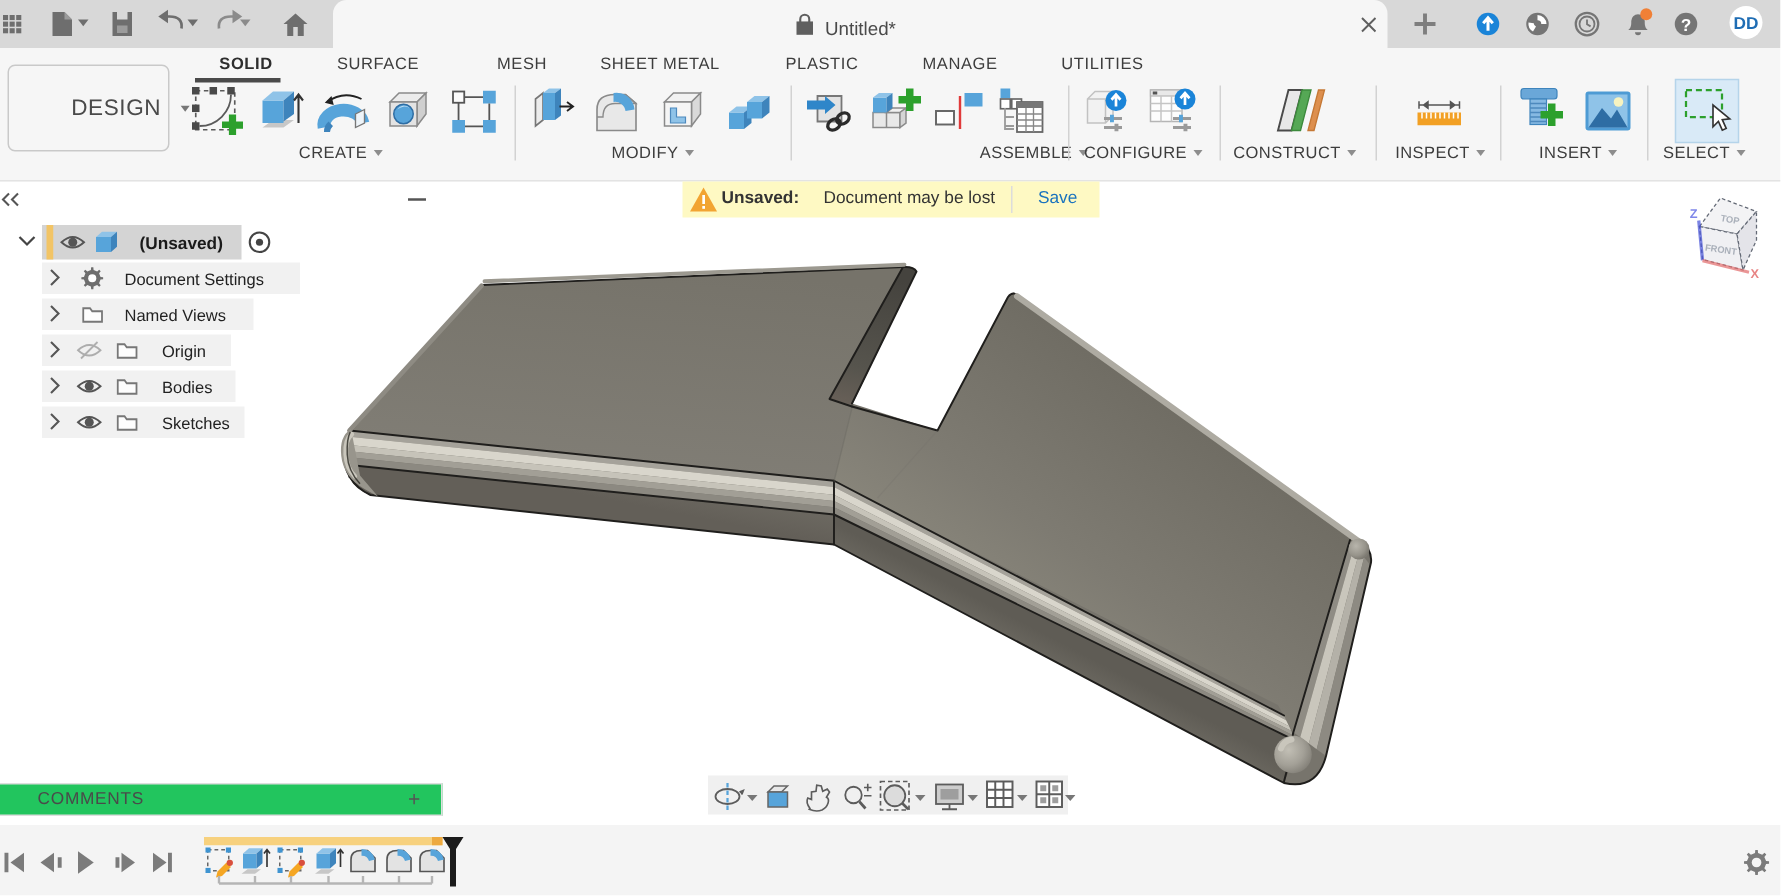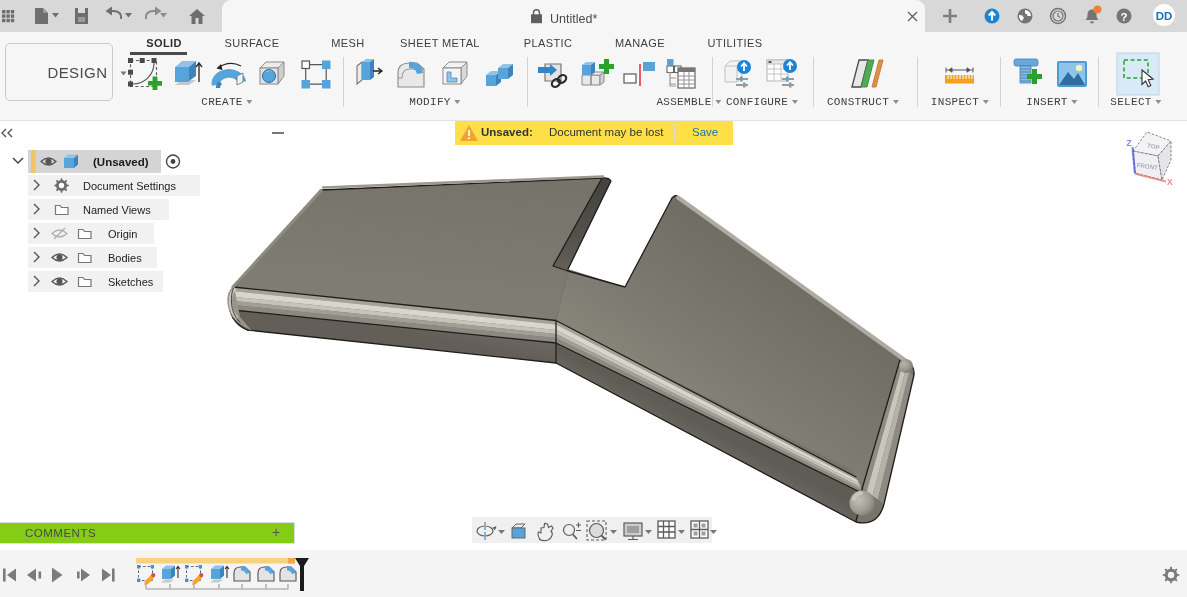--- a/index.html
+++ b/index.html
@@ -7,30 +7,30 @@
   .abs { position:absolute; }
   #stage { position:relative; width:1187px; height:597px; background:#fff; }
   
   #titlebar { left:0; top:0; width:1187px; height:32px; background:#d8d8d8; }
   #doctab { left:222px; top:0; width:703px; height:32px; background:#f6f6f6; border-radius:9px 9px 0 0; }
   
   #ribbon { left:0; top:32px; width:1187px; height:89px; background:#f6f6f6; border-bottom:1px solid #e3e3e3; }
   .tabLbl { position:absolute; top:37px; font-size:11px; color:#3d3d3d; letter-spacing:0.4px; white-space:nowrap; transform:translateX(-50%); }
   #designBox { left:5px; top:43px; width:108px; height:58px; background:#f6f6f6; border:1px solid #c9c9c9; border-radius:5px; }
   #designBox span { position:absolute; left:50%; top:50%; transform:translate(-50%,-50%); font-size:15px; font-weight:normal; color:#4a4a4a; letter-spacing:0.4px; white-space:nowrap;margin-left:28px;}
-  .grpLbl { position:absolute; top:96px; font-size:11px; color:#3d3d3d; letter-spacing:0.3px; white-space:nowrap; transform:translateX(-50%);font-family:Liberation Mono, monospace; }
+  .grpLbl { position:absolute; top:96px; font-size:11px; color:#3d3d3d; letter-spacing:0.3px; white-space:nowrap; transform:translateX(-50%); }
   .caret { display:inline-block; width:0; height:0; border-left:3.5px solid transparent; border-right:3.5px solid transparent; border-top:4px solid #8d8d8d; margin-left:4px; vertical-align:middle; }
   .vsep { position:absolute; top:57px; height:50px; width:1px; background:#d2d2d2; }
   
   #browserHdr { left:0; top:121px; width:295px; height:24px; background:#fafafa; border:1px solid #e0e0e0; border-left:none; }
   #browserHdr .t { position:absolute; left:26px; top:5px; font-size:11.5px; color:#4a4a4a; letter-spacing:0.5px; }
   
-  #warnbar { left:455px; top:121px; width:278px; height:24px; background:#fde047; font-size:11.5px; }
+  #warnbar { left:455px; top:121px; width:278px; height:24px; background:#fef9c3; font-size:11.5px; }
   
-  #comments { left:0; top:522px; width:295px; height:22px; background:#84cc16; border:1px solid #dedede; border-left:none; }
+  #comments { left:0; top:522px; width:295px; height:22px; background:#22c55e; border:1px solid #dedede; border-left:none; }
   
   #bottomstrip { left:0; top:550px; width:1187px; height:47px; background:#f4f4f4; }
   #navbar { left:472px; top:517px; width:240px; height:26px; background:#f0f0f0; }
 </style>
 </head>
 <body>
 <div id="stage">
 
   <svg class="abs" id="part" style="left:0;top:0;" width="1187" height="597" viewBox="0 0 1187 597">
     <defs>

